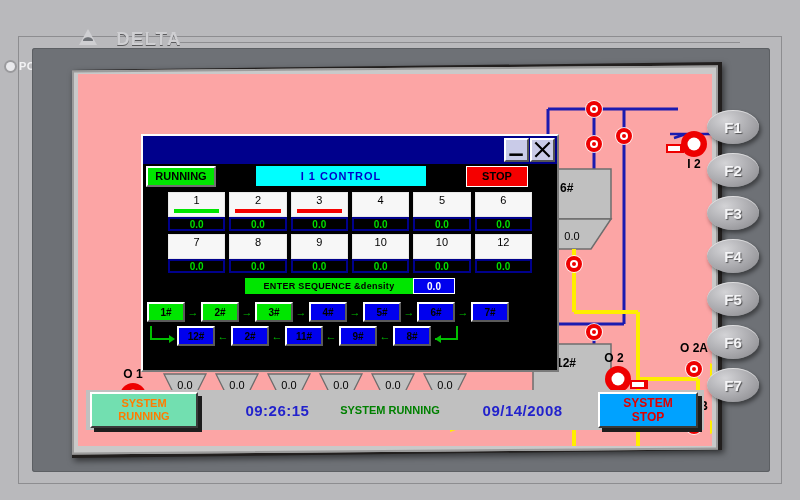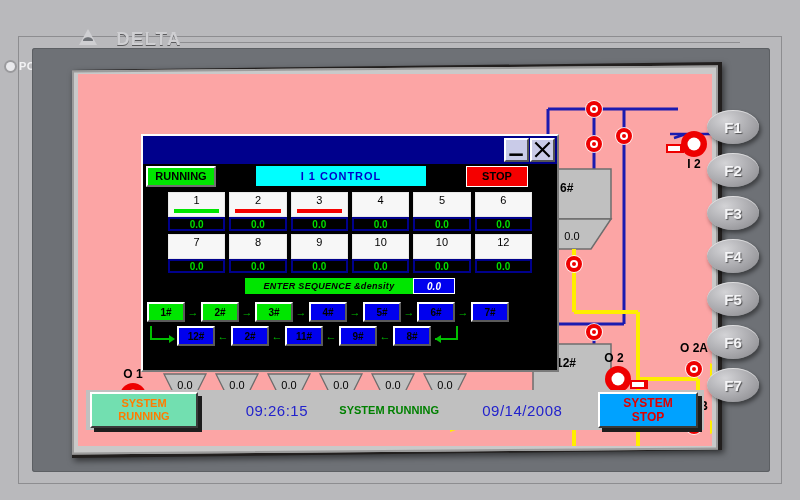--- a/index.html
+++ b/index.html
@@ -128,21 +128,21 @@
   .cell-num { font-size:11px; color:#000; line-height:15px; }
   .cell-bar { position:absolute; left:5px; right:5px; bottom:3px; height:4px; }
   .cell-val {
     background:#000; border:2px solid #00008c; height:14px;
     color:#00dd00; font-size:10px; font-weight:bold;
     display:flex; align-items:center; justify-content:center;
   }
 
   
   #seq-entry {
-    margin:5px auto 0 auto; width:210px; height:16px; display:flex;font-style:italic;
+    margin:5px auto 0 auto; width:210px; height:16px; display:flex;
   }
   #seq-label {
     flex:1; background:#00e600; color:#000; font-size:9px; font-weight:bold;
     display:flex; align-items:center; justify-content:center; letter-spacing:.3px;
   }
   #seq-value {
     width:42px; background:#0000ee; color:#fff; font-size:10px; font-weight:bold;
     display:flex; align-items:center; justify-content:center;
     border:1px solid #fff;
   }
@@ -170,21 +170,21 @@
   }
   #btn-sys-running {
     width:108px; height:36px; margin-left:4px;
     background:#72dfb0; color:#ff7b00; font-size:11px; font-weight:bold;
     display:flex; flex-direction:column; align-items:center; justify-content:center;
     line-height:13px;
     border:2px solid #fff; border-right-color:#3a3a3a; border-bottom-color:#3a3a3a;
     box-shadow:4px 4px 0 #1d1d1d;
   }
   #status-center { flex:1; display:flex; align-items:center; justify-content:space-around; padding:0 20px; }
-  #clock, #date { color:#2222cc; font-size:15px; font-weight:normal; letter-spacing:.5px;margin-left:12px; }
+  #clock, #date { color:#2222cc; font-size:15px; font-weight:bold; letter-spacing:.5px;margin-left:12px; }
   #status-msg { color:#008000; font-size:11px; font-weight:bold; }
   #btn-sys-stop {
     width:100px; height:36px; margin-right:6px;
     background:#00a2ff; color:#e00000; font-size:12px; font-weight:bold;
     display:flex; flex-direction:column; align-items:center; justify-content:center;
     line-height:14px;
     border:2px solid #fff; border-right-color:#3a3a3a; border-bottom-color:#3a3a3a;
     box-shadow:4px 4px 0 #1d1d1d;
   }
 </style>

